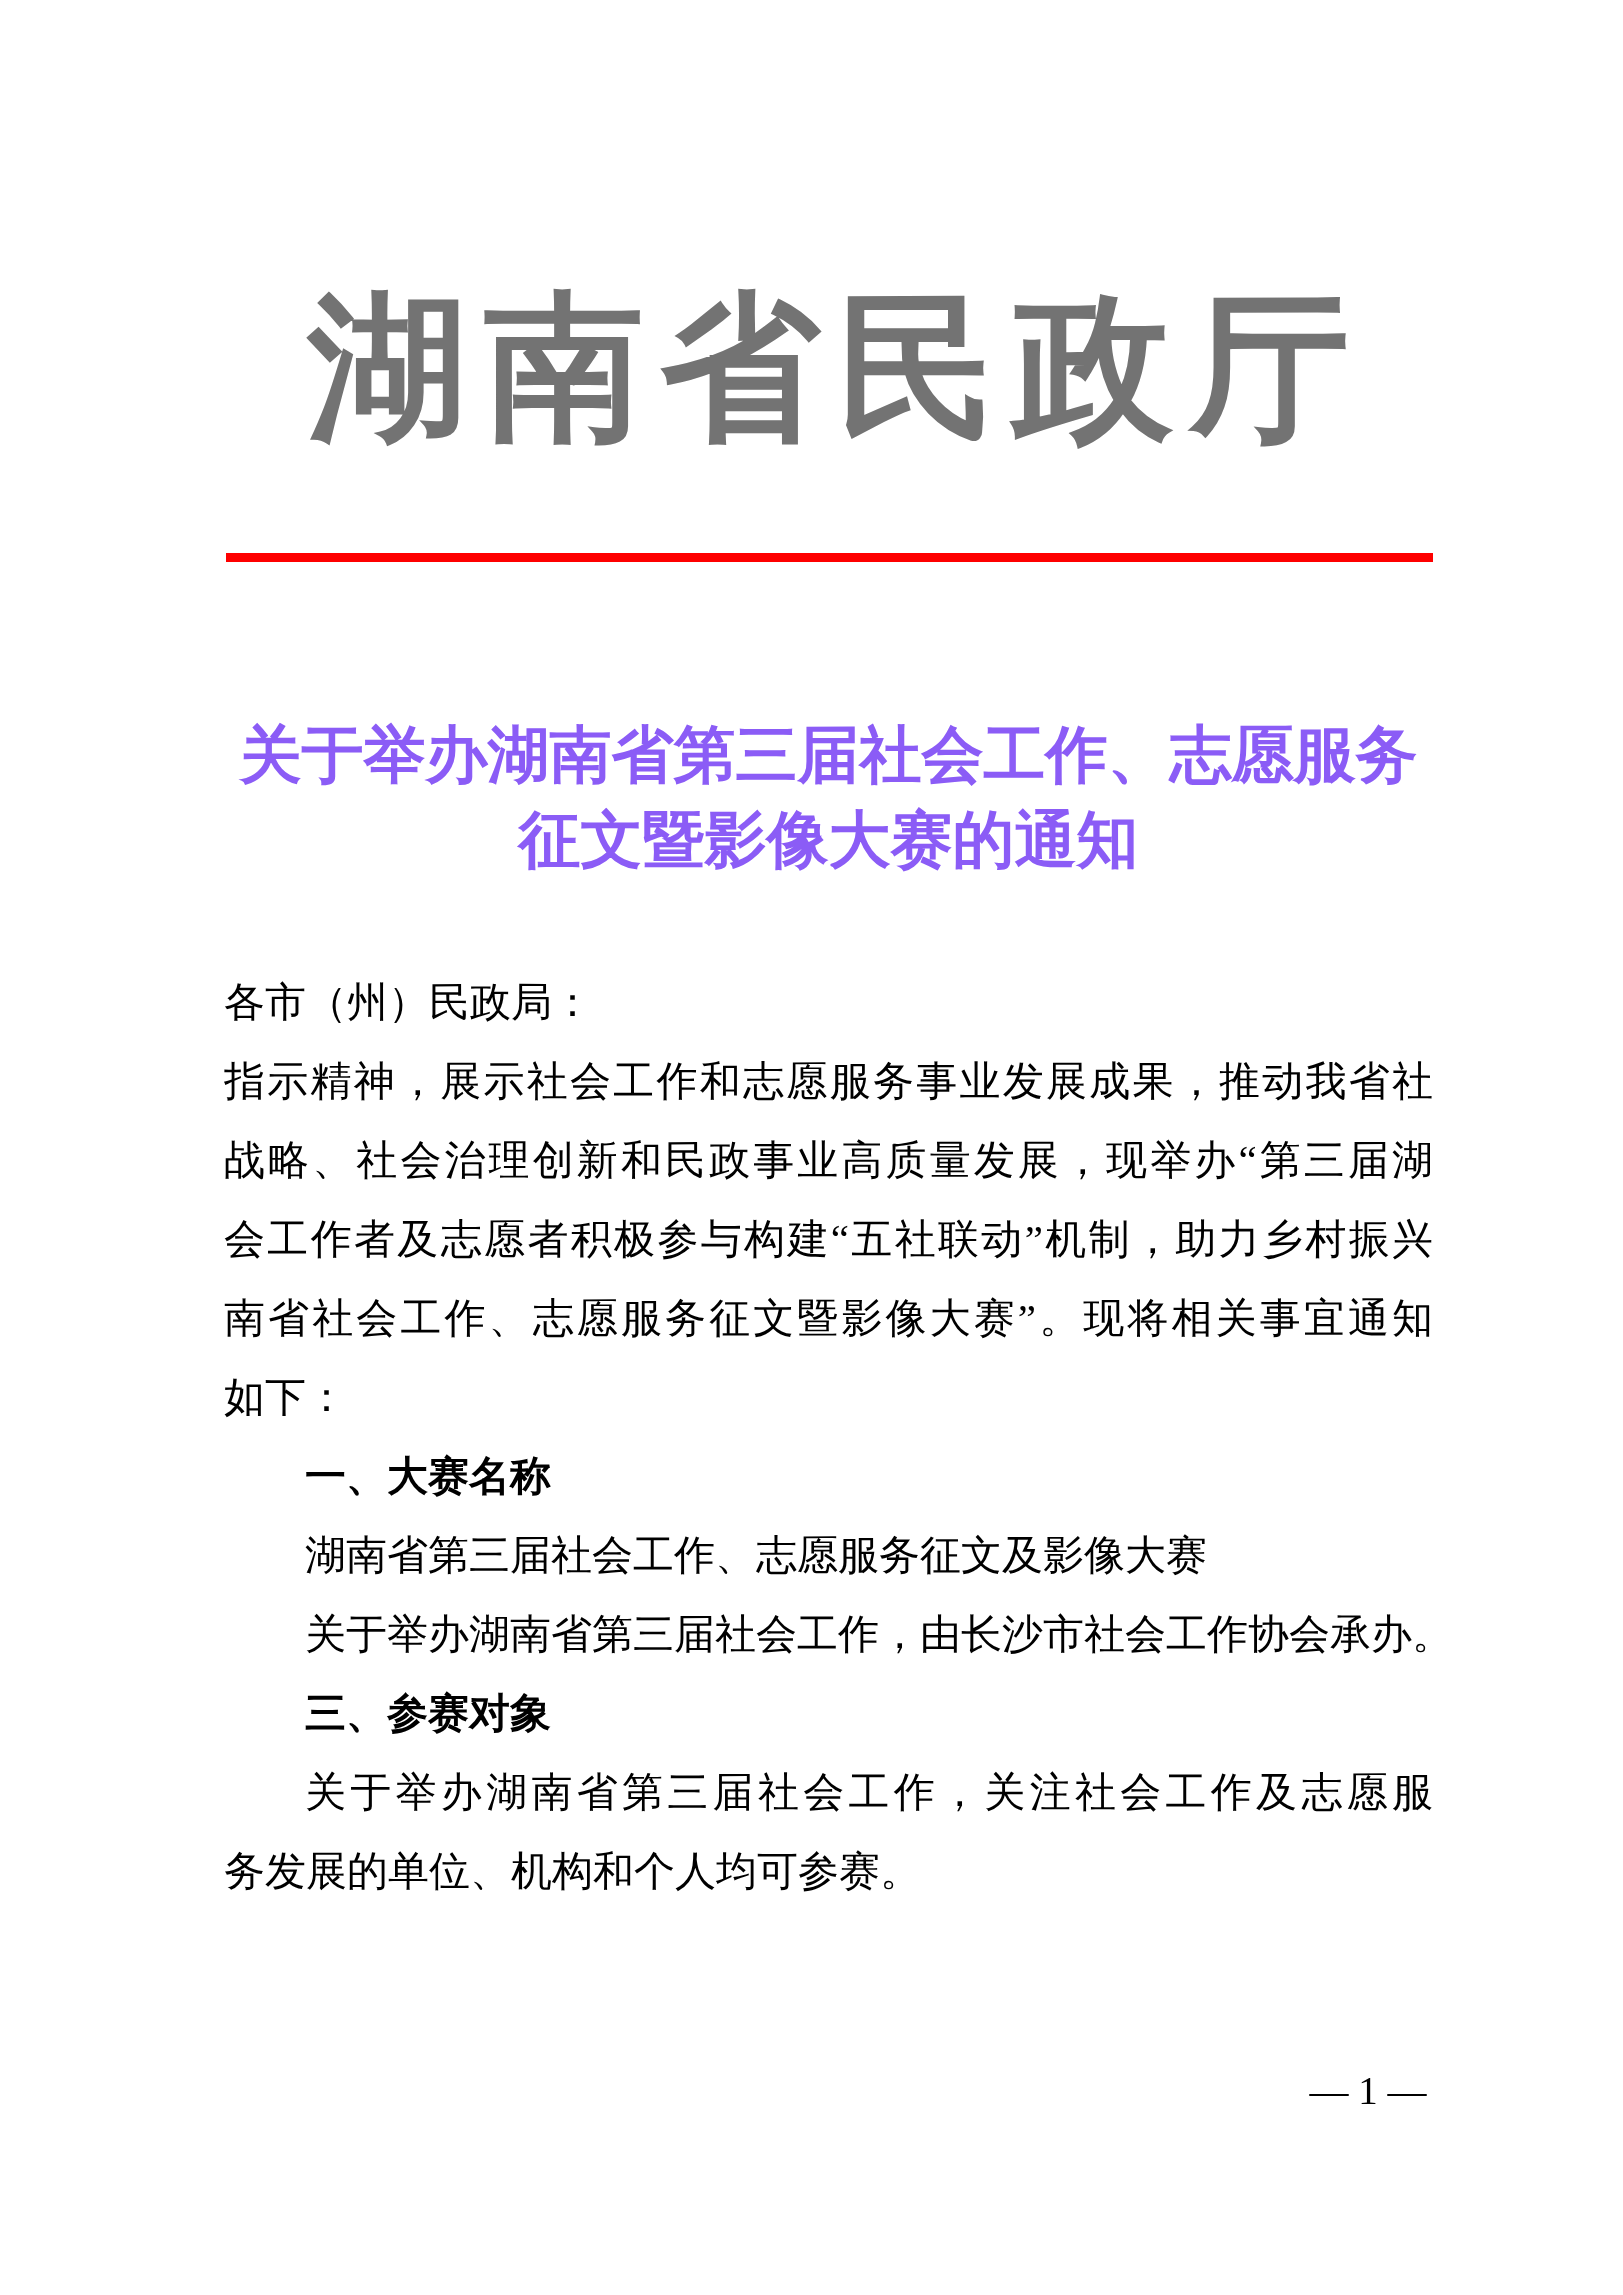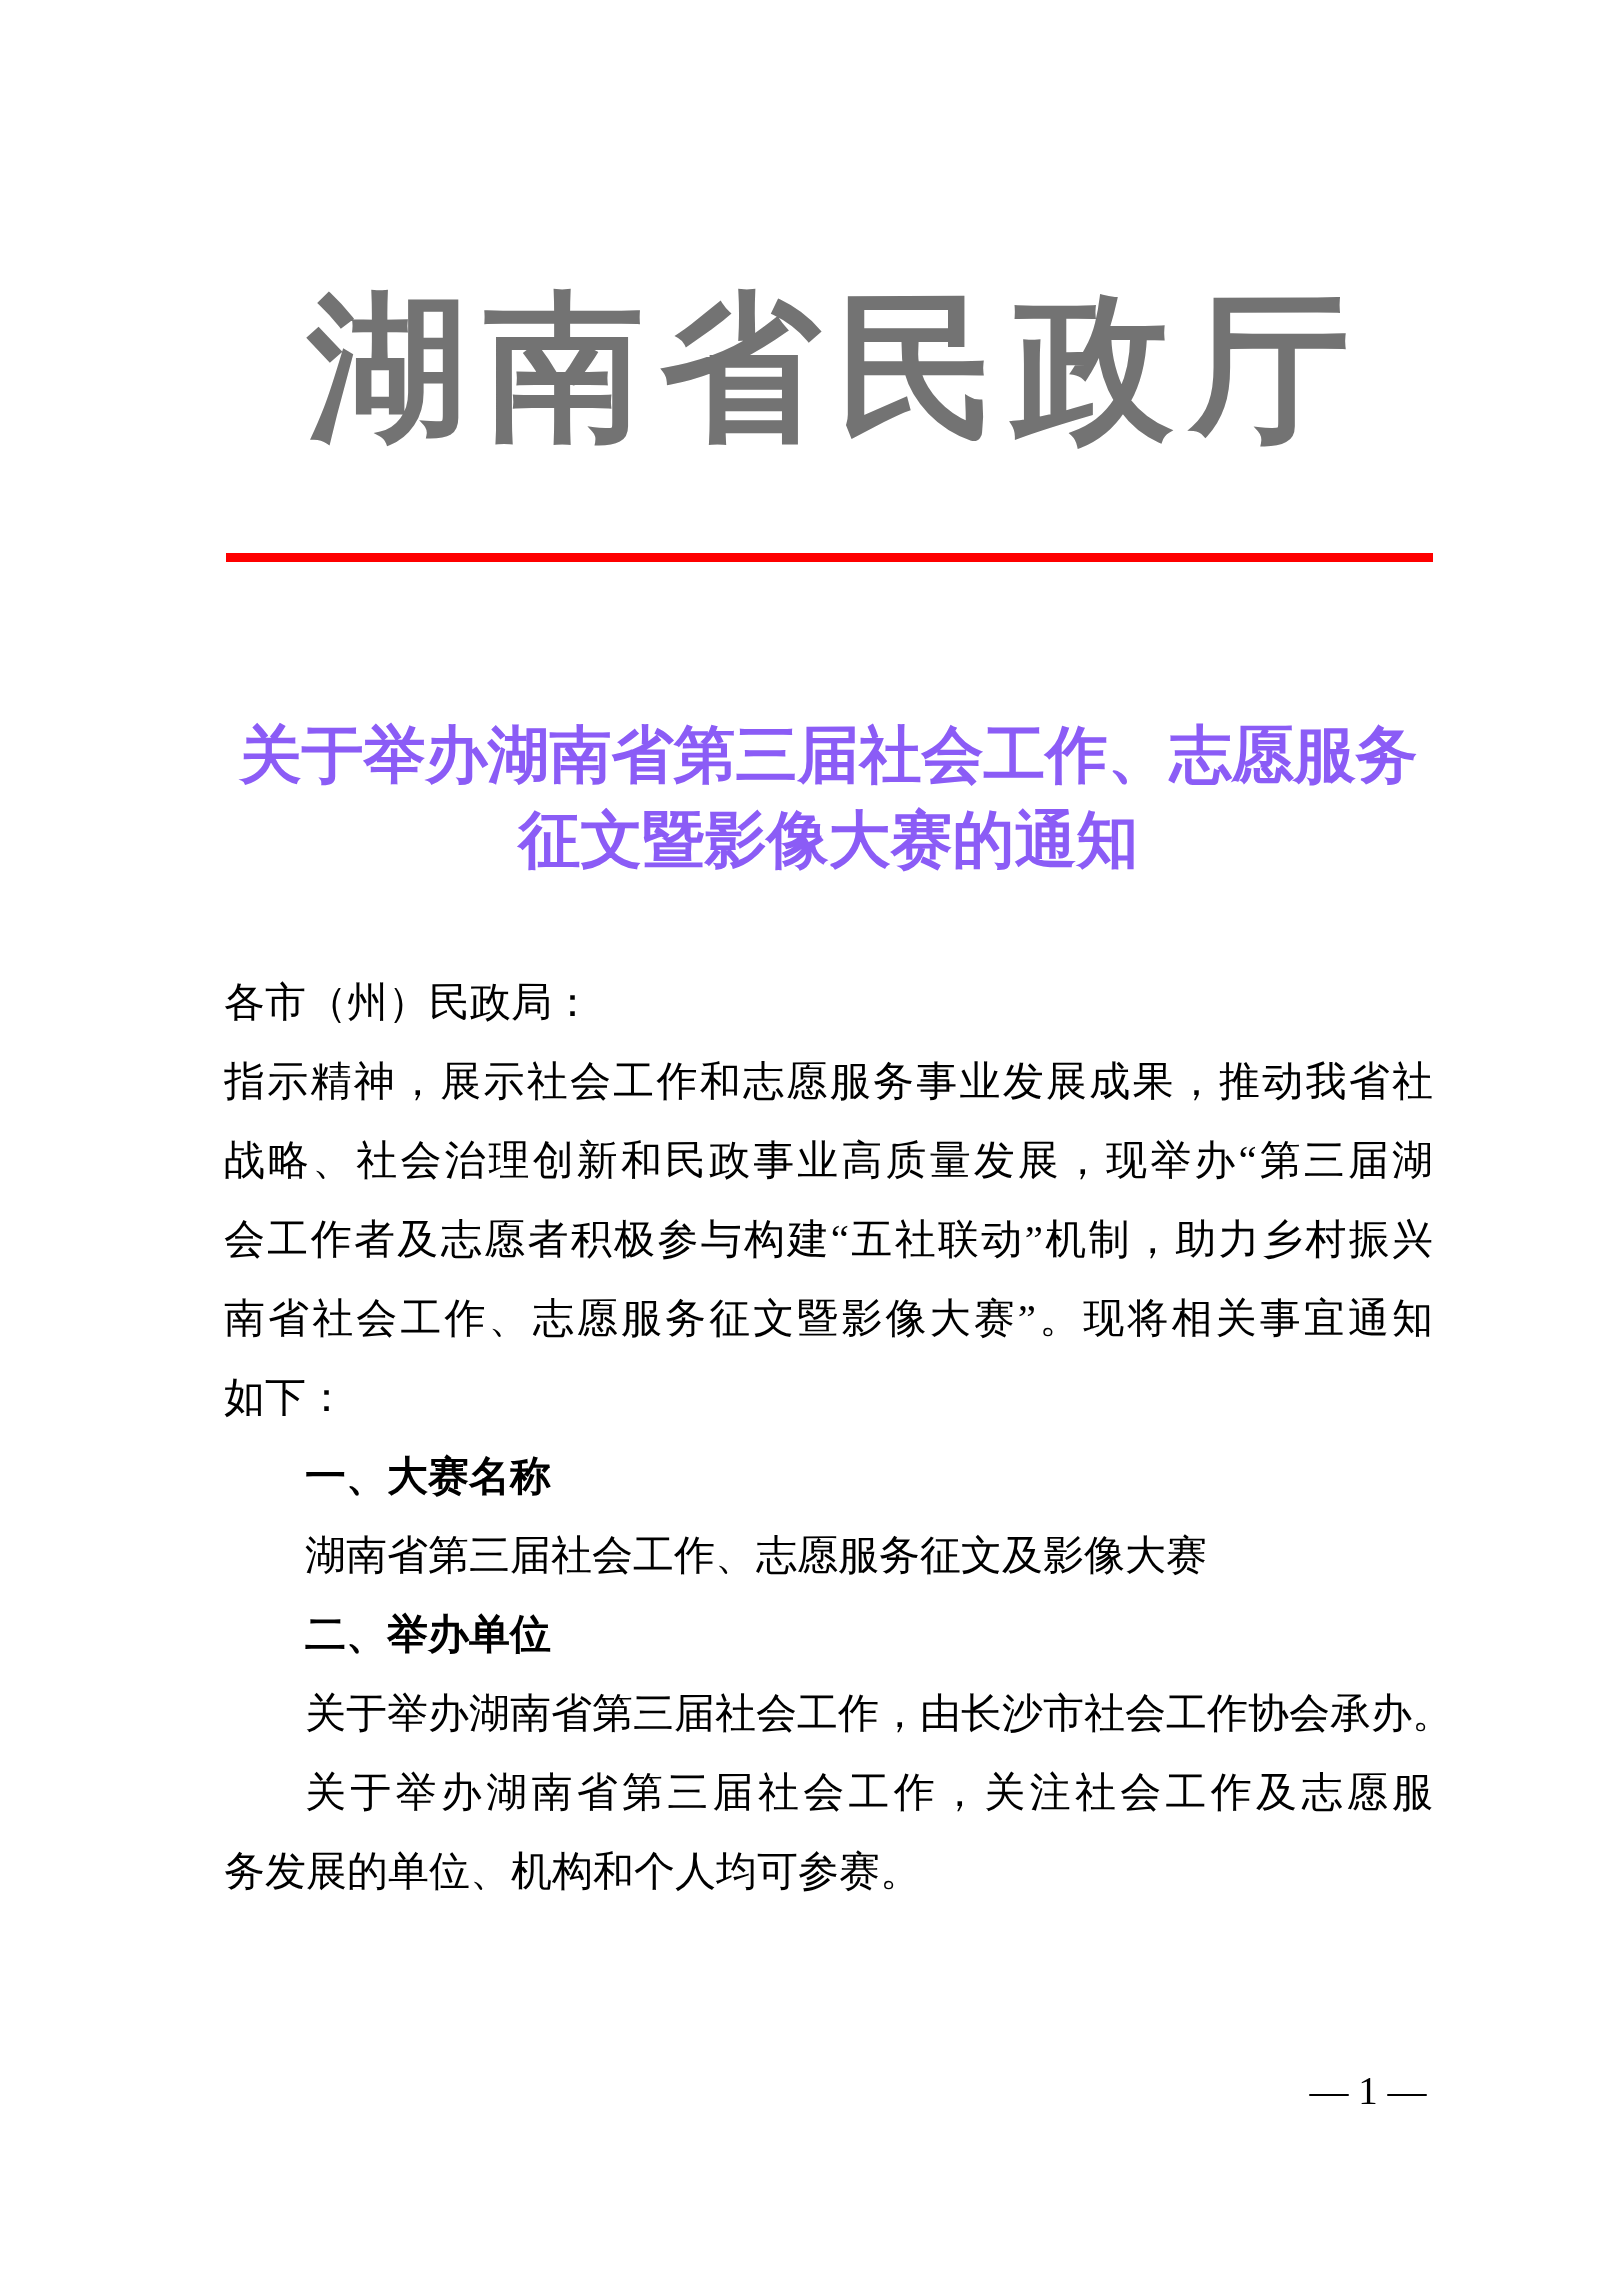--- a/index.html
+++ b/index.html
@@ -111,22 +111,22 @@
 
   <div class="body-content">
       <div class="line plain">各市（州）民政局：</div>
       <div class="line fill">指示精神，展示社会工作和志愿服务事业发展成果，推动我省社</div>
       <div class="line fill">战略、社会治理创新和民政事业高质量发展，现举办“第三届湖</div>
       <div class="line fill">会工作者及志愿者积极参与构建“五社联动”机制，助力乡村振兴</div>
       <div class="line fill">南省社会工作、志愿服务征文暨影像大赛”。现将相关事宜通知</div>
       <div class="line plain">如下：</div>
       <div class="line heading">一、大赛名称</div>
       <div class="line indent">湖南省第三届社会工作、志愿服务征文及影像大赛</div>
-      <div class="line heading">二、举办单位</div>
       <div class="line indent">关于举办湖南省第三届社会工作，由长沙市社会工作协会承办。</div>
+      <div class="line heading">三、参赛对象</div>
       <div class="line indent-fill">关于举办湖南省第三届社会工作，关注社会工作及志愿服</div>
       <div class="line plain">务发展的单位、机构和个人均可参赛。</div>
     </div>
 
   <div class="page-number">— 1 —</div>
 
 </div>
 
 
 </body></html>

